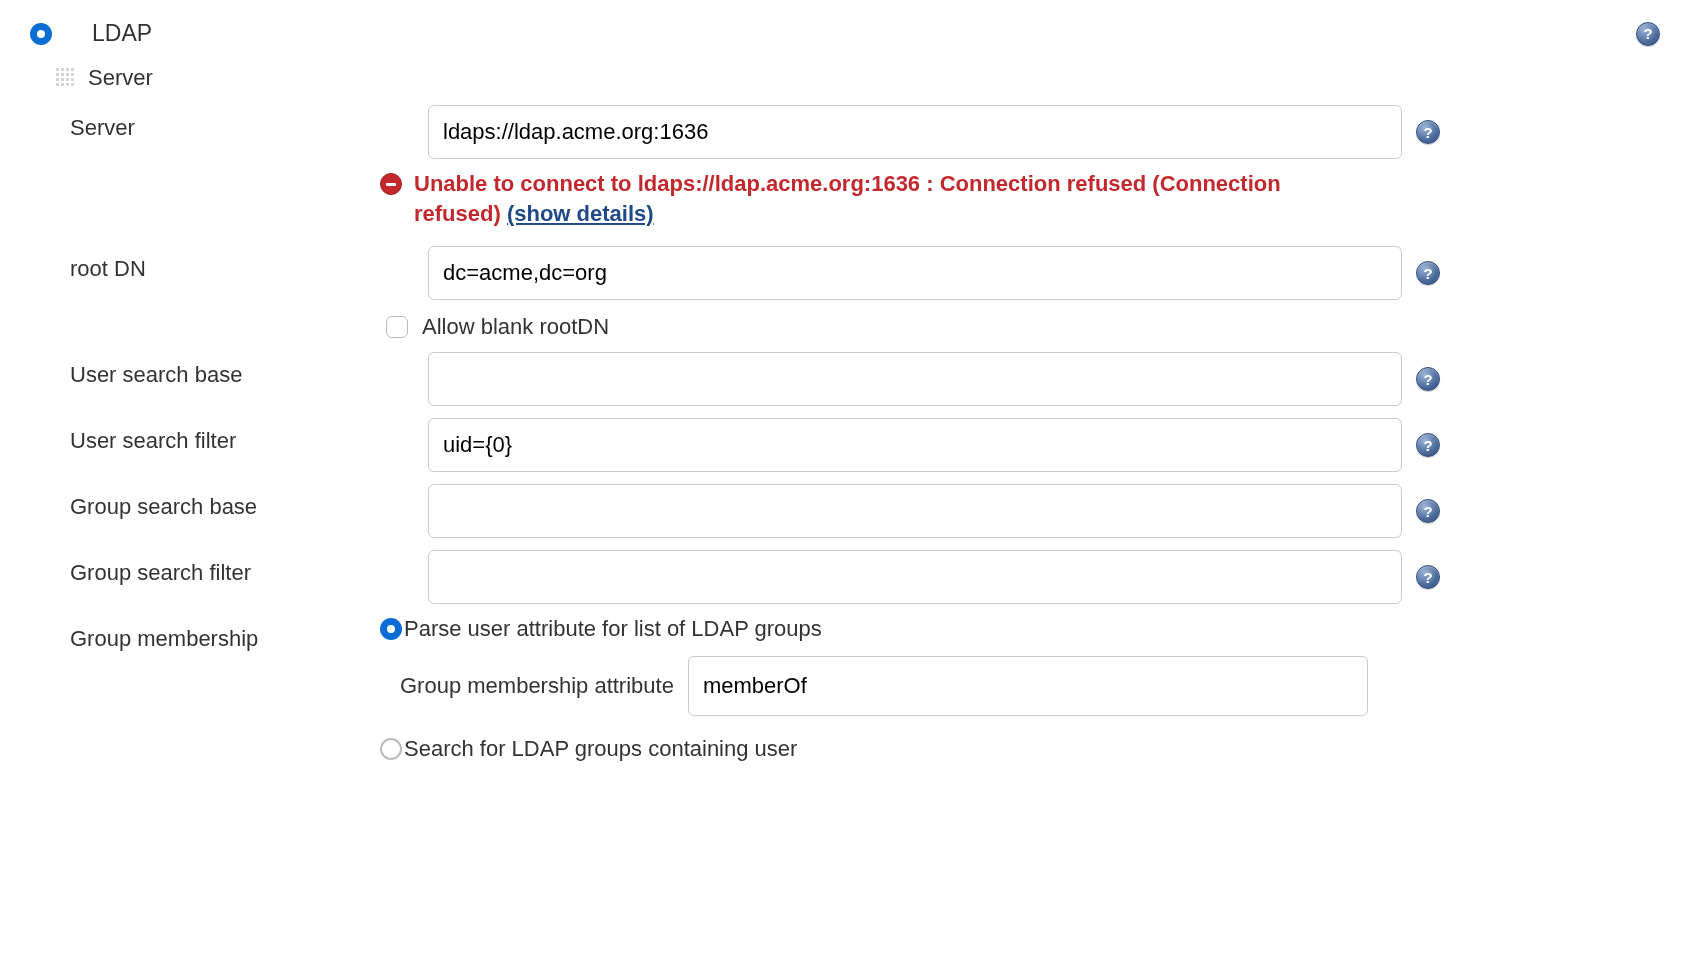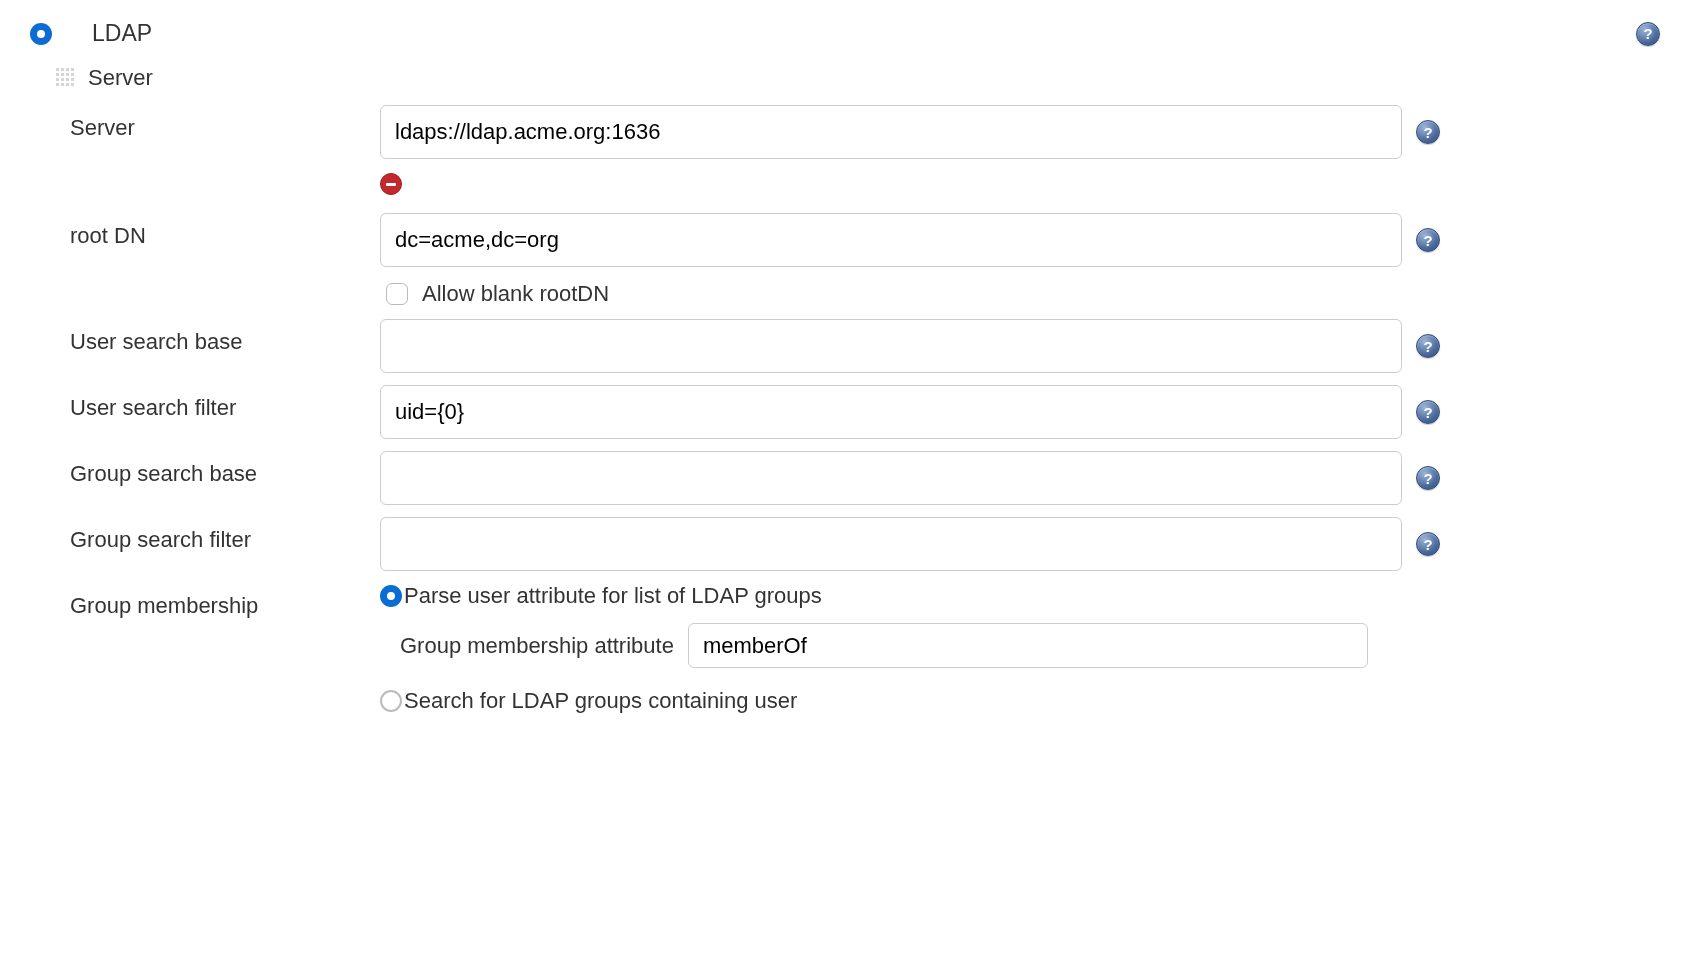--- a/index.html
+++ b/index.html
@@ -104,20 +104,21 @@
     }
     .text-input {
       flex: 1;
       height: 54px;
       font-size: 22px;
       padding: 12px 14px;
       border: 1px solid #ccc;
       border-radius: 6px;
       background: #fff;
       font-family: inherit;
+      margin-left: 48px;
     }
     .error-row {
       display: flex;
       align-items: flex-start;
       gap: 12px;
       margin-top: 10px;
       margin-bottom: 6px;
     }
     .error-icon {
       width: 22px;
@@ -178,21 +179,21 @@
       display: flex;
       align-items: center;
       gap: 14px;
       margin-left: 20px;
       margin-bottom: 20px;
       margin-top: 4px;
     }
     .nested-label { font-size: 22px; }
     .nested-input {
       width: 680px;
-      height: 45px;
+      height: 60px;
       font-size: 22px;
       padding: 0 14px;
       border: 1px solid #ccc;
       border-radius: 6px;
       font-family: inherit;
     }
     .stacked-col { flex:1; max-width: 1060px; }
   </style>
 </head>
 <body>
@@ -229,20 +230,23 @@
 
 <div class="form-row">
   <div class="form-label">Server</div>
   <div class="stacked-col">
     <div class="form-control-col">
       <input type="text" class="text-input" value="ldaps://ldap.acme.org:1636" style="">
       <div class="help-icon">?</div>
     </div>
     <div class="error-row">
       <div class="error-icon"></div>
+      <div class="error-text">
+        <span>Unable to connect to ldaps://ldap.acme.org:1636 : Connection refused (Connection refused) </span><a class="error-link">(show details)</a>
+      </div>
     </div>
   </div>
 </div>
 
 <div class="form-row">
   <div class="form-label">root DN</div>
   <div class="stacked-col">
     <div class="form-control-col">
       <input type="text" class="text-input" value="dc=acme,dc=org" style="">
       <div class="help-icon">?</div>

